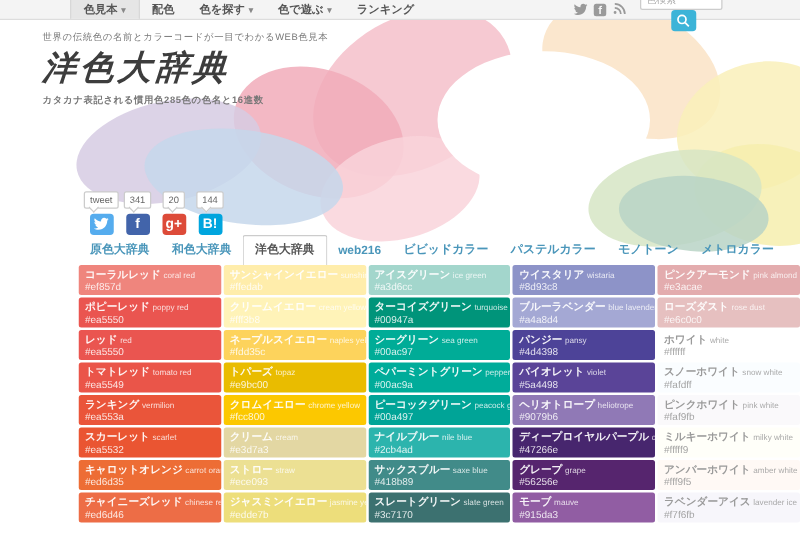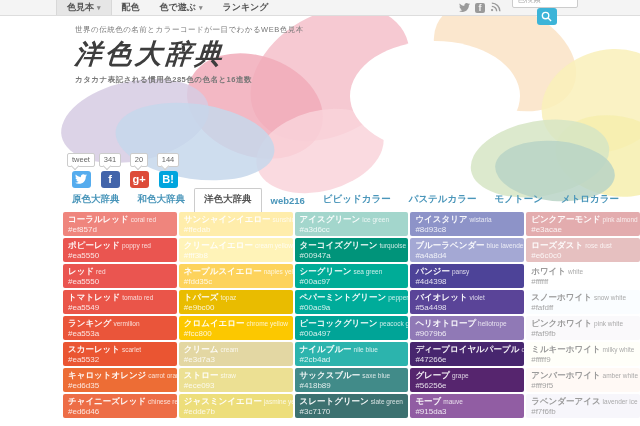--- a/index.html
+++ b/index.html
@@ -20,21 +20,21 @@
   .search-box { display:flex; align-items:center; margin-left:6px;flex-direction:column; }
   .search-input { width:66px; height:17px; border:1px solid #ccc; border-radius:2px;
     font-size:8px; padding:0 4px; color:#333; background:#fff; }
   .search-input::placeholder { color:#aaa; }
   .search-btn { width:20px; height:17px; margin-left:3px; border:none; border-radius:3px;
     display:flex; align-items:center; justify-content:center; cursor:pointer; }
   
   .hero { position:relative; height:129px; }
   .decor { position:absolute; inset:-10px 0 -60px 0; z-index:0; pointer-events:none; }
   .petal { position:absolute; border-radius:50%; opacity:.85; }
-  .hero-content { position:relative; z-index:2; padding-left:75px; }
+  .hero-content { position:relative; z-index:2; padding-left:34px; }
   .tagline { padding-top:9px; font-size:7.5px; color:#777; letter-spacing:.5px; }
   .logo { margin-top:1px; font-size:27px; font-weight:bold; font-style:italic;
     color:#3d3d3d; letter-spacing:3px; transform:skewX(-4deg); display:inline-block; }
   .subtitle { margin-top:3px; font-size:7.5px; color:#777; letter-spacing:.5px;font-weight:bold; }
   
   .share-row { position:relative; z-index:2; display:flex; gap:7px; margin:8px 0 0 70px; height:38px; }
   .share-btn { display:flex; flex-direction:column; align-items:center; width:22px; cursor:pointer; }
   .bubble { position:relative; background:#fff; border:1px solid #ccc; border-radius:2px;
     font-size:7.5px; color:#666; padding:1px 4px; line-height:1.3; white-space:nowrap; }
   .bubble:after { content:""; position:absolute; left:4px; bottom:-3px; width:5px; height:5px;
@@ -65,20 +65,24 @@
 
       <a class="nav-item active">
         <span>色見本</span>
         <span class="caret">▾</span>
       </a>
 
       <a class="nav-item">
         <span>配色</span>
       </a>
 
+      <a class="nav-item">
+        <span>色を探す</span>
+        <span class="caret">▾</span>
+      </a>
 
       <a class="nav-item">
         <span>色で遊ぶ</span>
         <span class="caret">▾</span>
       </a>
 
       <a class="nav-item">
         <span>ランキング</span>
       </a>
     </nav>

